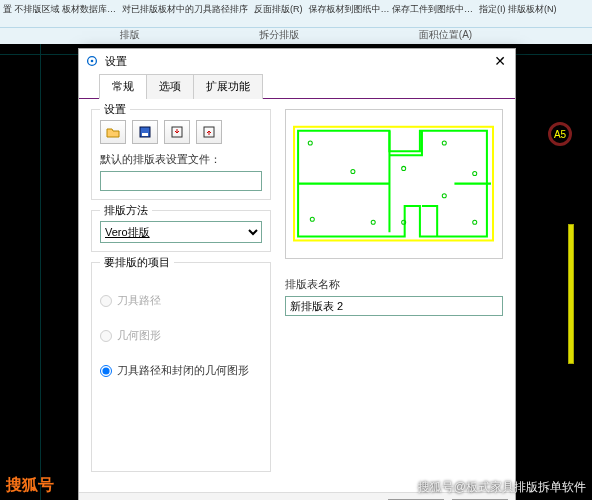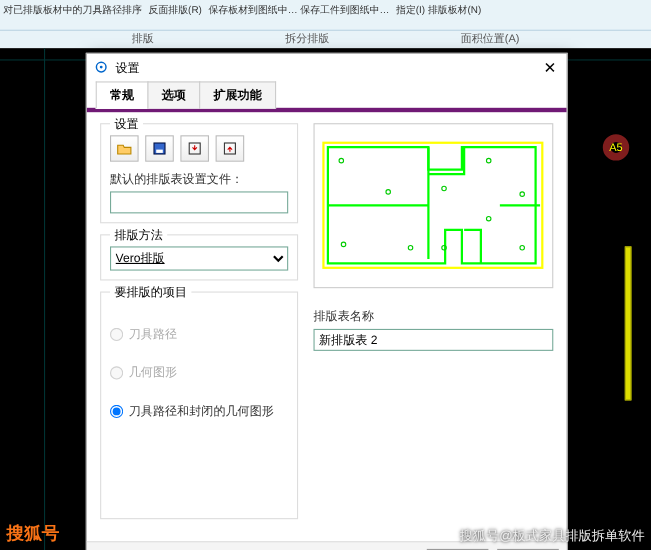--- a/index.html
+++ b/index.html
@@ -41,21 +41,21 @@
   .canvas-bg {
     position: absolute;
     top: 44px; left: 0; right: 0; bottom: 0;
     background: #000;
   }
   .grid-line { position:absolute; background:#033; }
   .badge-a5 {
     position: absolute;
     top: 78px; right: 20px;
     width: 24px; height: 24px;
-    border: 7px solid #7f1d1d; border-radius: 50%;
+    border: 3px solid #7f1d1d; border-radius: 50%;
     color: #ff0; font-size: 10px;
     display: flex; align-items: center; justify-content: center;
   }
   .yellow-pipe {
     position: absolute;
     right: 18px; top: 180px;
     width: 6px; height: 140px;
     background: #dd0; border: 1px solid #aa0;
   }
   .dialog {
@@ -78,24 +78,23 @@
   .titlebar .ico {
     width: 14px; height: 14px;
     margin-right: 6px;
     display: inline-flex; align-items: center; justify-content: center;
     color: #06c;
   }
   .titlebar .spacer { flex: 1; }
   .titlebar .close { font-size: 14px; width: 18px; text-align: center; cursor: pointer; }
   .tabs {
     display: flex;
-    border-bottom: 4px solid #701a75;
-    padding-left: 8px;
+    border-bottom: 1px solid #701a75;
+    padding-left: 20px;
     gap: 0;
-    font-weight: bold;
   }
   .tab {
     padding: 4px 12px;
     font-size: 11px;
     border: 1px solid #ccc;
     border-bottom: none;
     background: #f4f4f4;
     margin-right: -1px;
     position: relative;
     top: 1px;
@@ -179,20 +178,21 @@
   .watermark2 {
     position: absolute; bottom: 4px; right: 6px;
     color: #eee; font-size: 12px;
     text-shadow: 0 0 3px #000;
   }
 </style>
 </head>
 <body>
 
 <div class="ribbon">
+  <div class="ribbon-item small">置 不排版区域 板材数据库…</div>
   <div class="ribbon-item small">对已排版板材中的刀具路径排序</div>
   <div class="ribbon-item small">反面排版(R)</div>
   <div class="ribbon-item small">保存板材到图纸中… 保存工件到图纸中…</div>
   <div class="ribbon-item small">指定(I) 排版板材(N)</div>
 </div>
 <div class="ribbon-row2">
   <span>排版</span>
   <span>拆分排版</span>
   <span>面积位置(A)</span>
 </div>

